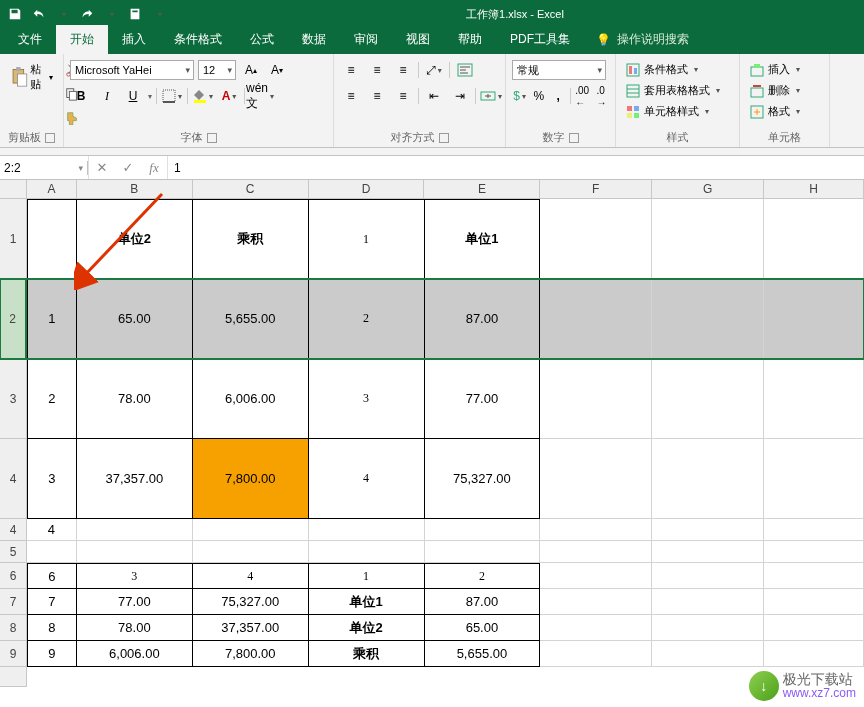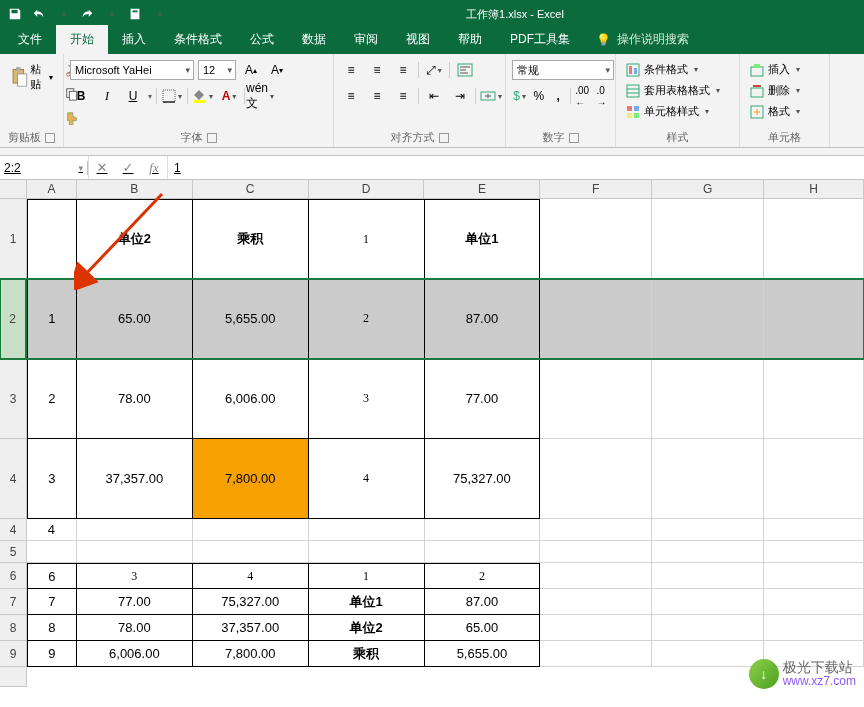--- a/index.html
+++ b/index.html
@@ -28,21 +28,21 @@
 .v-stack { display: flex; flex-direction: column; gap: 4px; }
 .h-row { display: flex; gap: 4px; align-items: center; }
 .small-btn { width: 22px; height: 20px; display: flex; align-items: center; justify-content: center; cursor: pointer; font-size: 12px; }
 .select-box { border: 1px solid #a9a9a9; background: #fff; height: 20px; font-size: 11px; padding: 0 0 0 4px; display: flex; align-items: center; position: relative; cursor: pointer; }
 .select-box::after { content: "▾"; position: absolute; right: 3px; font-size: 9px; color: #555; }
 .drop-arrow::after { content: "▾"; font-size: 8px; color: #555; margin-left: 2px; }
 .style-btn { display: flex; align-items: center; gap: 4px; font-size: 11px; padding: 2px 4px; cursor: pointer; }
 .style-btn svg { width: 14px; height: 14px; }
 
 
-.formula-bar { height: 24px; border-bottom: 1px solid #c2c2c2; display: flex; align-items: center; background: #fff; text-decoration: underline; }
+.formula-bar { height: 24px; border-bottom: 1px solid #c2c2c2; display: flex; align-items: center; background: #fff; }
 .name-box { width: 88px; border-right: 1px solid #c2c2c2; padding: 0 4px; font-size: 12px; display: flex; align-items: center; justify-content: space-between; }
 .name-box::after { content: "▾"; font-size: 9px; color: #888; }
 .fb-btn { width: 26px; text-align: center; color: #888; font-size: 13px; cursor: pointer; }
 .fb-fx { font-style: italic; font-family: serif; }
 .fb-input { flex: 1; padding: 0 6px; font-size: 12px; }
 .fb-divider { width: 1px; height: 100%; background: #e0e0e0; }
 
 
 .grid-area { position: relative; height: calc(707px - 28px - 26px - 94px - 24px - 8px); overflow: hidden; background: #fff; }
 .top-extra { height: 8px; background: #f3f3f3; border-bottom: 1px solid #c2c2c2; }
@@ -61,21 +61,21 @@
 .cell.header-cell { font-weight: bold; }
 .cell.small-num { font-family: serif; font-size: 12px; }
 .cell.tbl { border-right: 1px solid #000; border-bottom: 1px solid #000; }
 .cell.tbl-top { border-top: 1px solid #000; }
 .cell.tbl-left { border-left: 1px solid #000; }
 .row.selected .cell { background: #cbcbcb; }
 .row.selected { outline: 2px solid #1a7a3f; outline-offset: -1px; }
 .cell.orange { background: #f7a100; }
 
 
-.watermark { position: absolute; right: 8px; bottom: 18px; display: flex; align-items: center; gap: 4px; font-size: 14px; color: #666; }
+.watermark { position: absolute; right: 8px; bottom: 6px; display: flex; align-items: center; gap: 4px; font-size: 14px; color: #666; }
 .watermark .logo { width: 30px; height: 30px; border-radius: 50%; background: linear-gradient(135deg, #8ed04f, #4aa01a); display: flex; align-items: center; justify-content: center; }
 .watermark .logo::after { content: "↓"; color: #fff; font-weight: bold; }
 .watermark .txt { display: flex; flex-direction: column; line-height: 1.1; }
 .watermark .url { color: #8b5cf6; font-size: 12px; }
 
 
 .red-arrow { position: absolute; pointer-events: none; }
 </style>
 </head>
 <body>
@@ -241,21 +241,21 @@
       </div>
     </div>
     <div class="group-label">
         <span>对齐方式</span>
         <span class="launcher"></span>
       </div>
   </div>
 
   <div class="group" style="width:110px;">
     <div class="group-content" style="flex-direction:column;gap:6px;align-items:stretch;">
-      <div class="select-box" style="width:102px;">常规</div>
+      <div class="select-box" style="width:94px;">常规</div>
       <div class="h-row">
         <div class="small-btn drop-arrow">
             <span style="color:#3a7;">$</span>
           </div>
         <div class="small-btn">%</div>
         <div class="small-btn" style="font-weight:bold;">,</div>
         <div style="width:1px;height:16px;background:#ccc;"></div>
         <div class="small-btn" style="font-size:10px;">.00<br>←</div>
         <div class="small-btn" style="font-size:10px;">.0<br>→</div>
       </div>

